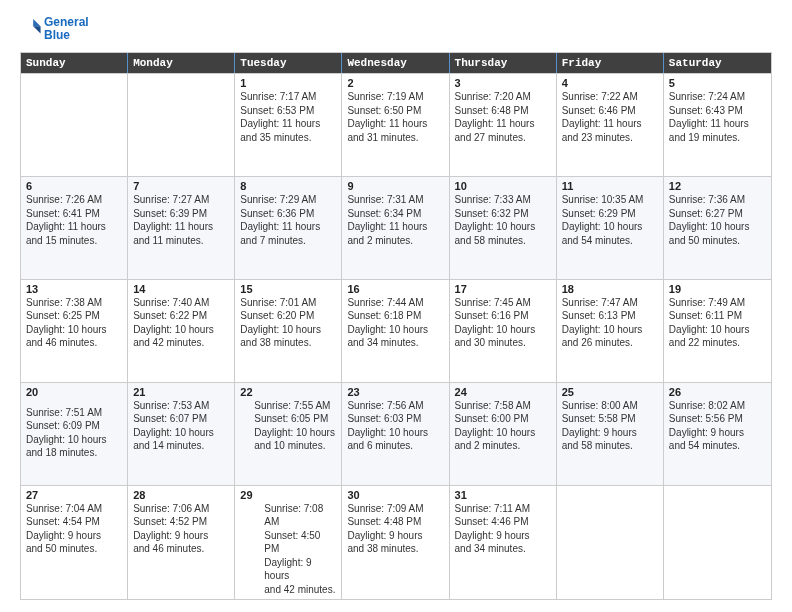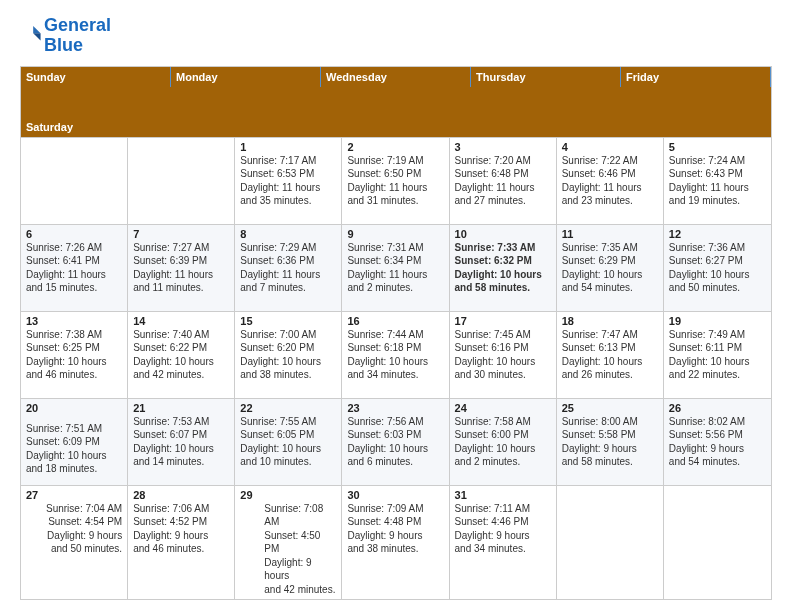--- a/index.html
+++ b/index.html
@@ -22,21 +22,21 @@
       justify-content: space-between;
       align-items: flex-start;
       margin-bottom: 10px;
     }
     .logo {
       display: flex;
       align-items: center;
       gap: 2px;
     }
     .logo-text {
-      font-size: 18px;
+      font-size: 12px;
       font-weight: bold;
       color: #333;
       line-height: 1.1;
     }
     .logo-text span {
       color: #1a6abf;
     }
     .logo-icon {
       width: 22px;
       height: 22px;
@@ -55,32 +55,33 @@
       color: #555;
     }
     .calendar {
       flex: 1;
       display: flex;
       flex-direction: column;
       border: 1px solid #ccc;
     }
     .cal-header-row {
       display: grid;
-      grid-template-columns: repeat(5, 1fr);
-      background: #a16207;
+      grid-template-columns: repeat(7, 1fr);
+      background: #404040;
+      font-family: Liberation Mono, monospace;
     }
     .cal-header-cell {
       color: #fff;
       font-size: 11px;
       font-weight: bold;
       padding: 4px 5px;
       border-right: 1px solid #5590cc;
       text-align: left;
     }
-    .cal-header-cell:last-child { border-right: none; margin-top: 30px; }
+    .cal-header-cell:last-child { border-right: none; }
     .cal-body {
       flex: 1;
       display: flex;
       flex-direction: column;
     }
     .cal-row {
       display: grid;
       grid-template-columns: repeat(7, 1fr);
       flex: 1;
       border-top: 1px solid #ccc;
@@ -136,20 +137,21 @@
     <div class="title-block">
       <div class="month-title"></div>
       <div class="subtitle"></div>
     </div>
   </div>
 
   <div class="calendar">
     <div class="cal-header-row">
     <div class="cal-header-cell">Sunday</div>
         <div class="cal-header-cell">Monday</div>
+        <div class="cal-header-cell">Tuesday</div>
         <div class="cal-header-cell">Wednesday</div>
         <div class="cal-header-cell">Thursday</div>
         <div class="cal-header-cell">Friday</div>
         <div class="cal-header-cell">Saturday</div>
       </div>
     <div class="cal-body">
     <div class="cal-row">
           <div class="cal-cell empty"></div>
           <div class="cal-cell empty"></div>
           <div class="cal-cell">
@@ -212,28 +214,28 @@
           </div>
           <div class="cal-cell alt-row">
             <span class="day-num">9</span>
             <div class="info" style="white-space: pre-line;">Sunrise: 7:31 AM
 Sunset: 6:34 PM
 Daylight: 11 hours
 and 2 minutes.</div>
           </div>
           <div class="cal-cell alt-row">
             <span class="day-num">10</span>
-            <div class="info" style="white-space: pre-line; font-weight: bold;">Sunrise: 7:33 AM
+            <div class="info" style="white-space: pre-line;">Sunrise: 7:33 AM
 Sunset: 6:32 PM
 Daylight: 10 hours
 and 58 minutes.</div>
           </div>
           <div class="cal-cell alt-row">
             <span class="day-num">11</span>
-            <div class="info" style="white-space: pre-line;">Sunrise: 7:35 AM
+            <div class="info" style="white-space: pre-line;">Sunrise: 10:35 AM
 Sunset: 6:29 PM
 Daylight: 10 hours
 and 54 minutes.</div>
           </div>
           <div class="cal-cell alt-row">
             <span class="day-num">12</span>
             <div class="info" style="white-space: pre-line;">Sunrise: 7:36 AM
 Sunset: 6:27 PM
 Daylight: 10 hours
 and 50 minutes.</div>
@@ -249,21 +251,21 @@
           </div>
           <div class="cal-cell">
             <span class="day-num">14</span>
             <div class="info" style="white-space: pre-line;">Sunrise: 7:40 AM
 Sunset: 6:22 PM
 Daylight: 10 hours
 and 42 minutes.</div>
           </div>
           <div class="cal-cell">
             <span class="day-num">15</span>
-            <div class="info" style="white-space: pre-line;">Sunrise: 7:00 AM
+            <div class="info" style="white-space: pre-line;">Sunrise: 7:01 AM
 Sunset: 6:20 PM
 Daylight: 10 hours
 and 38 minutes.</div>
           </div>
           <div class="cal-cell">
             <span class="day-num">16</span>
             <div class="info" style="white-space: pre-line;">Sunrise: 7:44 AM
 Sunset: 6:18 PM
 Daylight: 10 hours
 and 34 minutes.</div>
@@ -300,21 +302,21 @@
           </div>
           <div class="cal-cell alt-row">
             <span class="day-num">21</span>
             <div class="info" style="white-space: pre-line;">Sunrise: 7:53 AM
 Sunset: 6:07 PM
 Daylight: 10 hours
 and 14 minutes.</div>
           </div>
           <div class="cal-cell alt-row">
             <span class="day-num">22</span>
-            <div class="info" style="white-space: pre-line;">Sunrise: 7:55 AM
+            <div class="info" style="white-space: pre-line; margin-left: 14px;">Sunrise: 7:55 AM
 Sunset: 6:05 PM
 Daylight: 10 hours
 and 10 minutes.</div>
           </div>
           <div class="cal-cell alt-row">
             <span class="day-num">23</span>
             <div class="info" style="white-space: pre-line;">Sunrise: 7:56 AM
 Sunset: 6:03 PM
 Daylight: 10 hours
 and 6 minutes.</div>
@@ -337,21 +339,21 @@
             <span class="day-num">26</span>
             <div class="info" style="white-space: pre-line;">Sunrise: 8:02 AM
 Sunset: 5:56 PM
 Daylight: 9 hours
 and 54 minutes.</div>
           </div>
         </div>
         <div class="cal-row">
           <div class="cal-cell">
             <span class="day-num">27</span>
-            <div class="info" style="white-space: pre-line; text-align: right;">Sunrise: 7:04 AM
+            <div class="info" style="white-space: pre-line;">Sunrise: 7:04 AM
 Sunset: 4:54 PM
 Daylight: 9 hours
 and 50 minutes.</div>
           </div>
           <div class="cal-cell">
             <span class="day-num">28</span>
             <div class="info" style="white-space: pre-line;">Sunrise: 7:06 AM
 Sunset: 4:52 PM
 Daylight: 9 hours
 and 46 minutes.</div>

